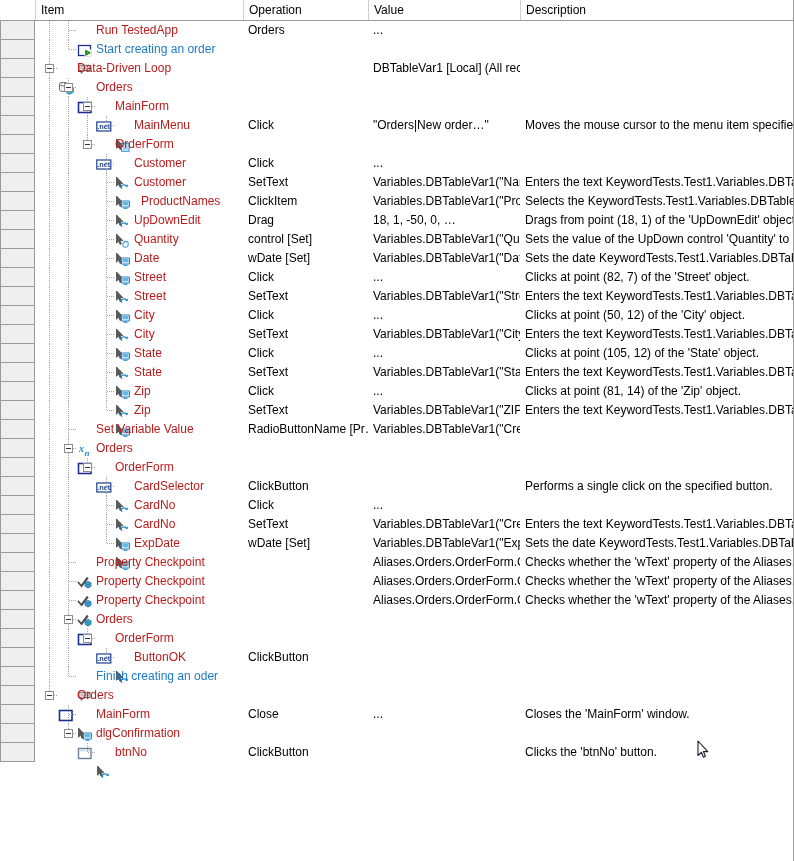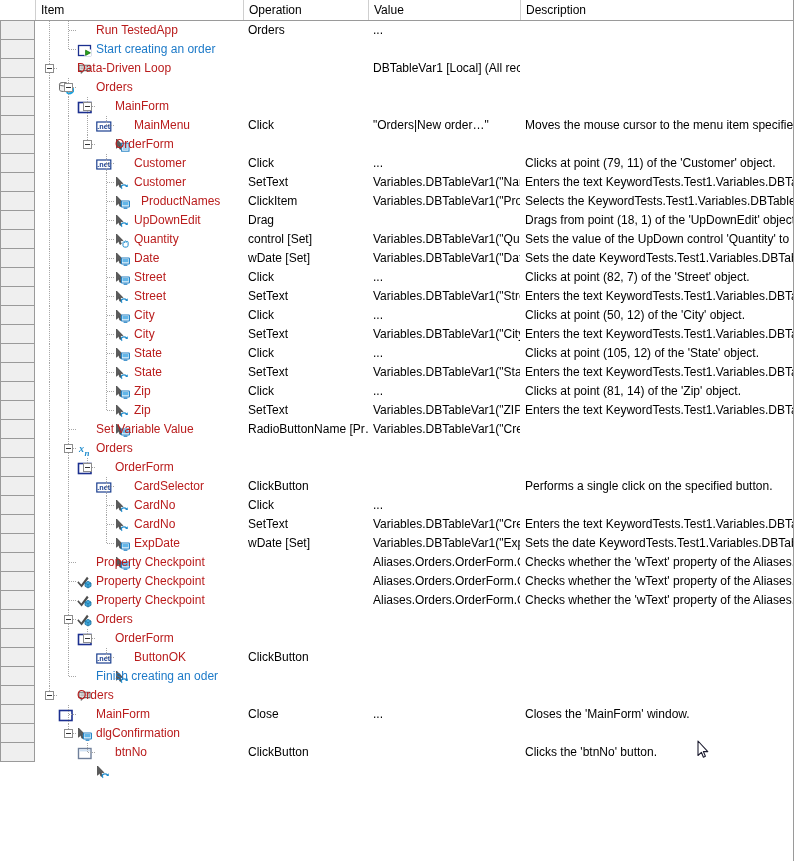--- a/index.html
+++ b/index.html
@@ -326,21 +326,20 @@
         <span class="icon" style="left:80px">
           <svg xmlns="http://www.w3.org/2000/svg" width="16" height="15" viewBox="0 0 16 15">
             <path d="M1.5,1 L1.5,10.2 L3.7,8.1 L5.0,11.4 L6.3,10.8 L5.0,7.6 L7.9,7.6 Z" fill="#5b5b5b" stroke="#3a3a3a" stroke-width="0.7" stroke-linejoin="round"></path>
             <path d="M7.2,12.6 a2.7,2.1 0 1,1 4.4,-1.6" fill="none" stroke="#1f8ccd" stroke-width="1.3"></path>
             <path d="M12.6,8.3 l0.3,2.8 l-2.6,-0.6 z" fill="#1f8ccd"></path>
           </svg>
         </span>
         <span class="label norm" style="left:99px">Customer</span>
         <span class="cell c-op">Click</span>
         <span class="cell c-val">...</span>
-        <span class="cell c-desc">Clicks at point (79, 11) of the 'Customer' object.</span>
       </div>
       <div class="row">
         <span class="vline" style="left:14px"></span>
         <span class="vline" style="left:33px"></span>
         <span class="vline" style="left:71px"></span>
         <span class="hline" style="left:72px;width:7px"></span>
         <span class="icon" style="left:80px">
           <svg xmlns="http://www.w3.org/2000/svg" width="16" height="15" viewBox="0 0 16 15">
             <path d="M1.5,1 L1.5,10.2 L3.7,8.1 L5.0,11.4 L6.3,10.8 L5.0,7.6 L7.9,7.6 Z" fill="#5b5b5b" stroke="#3a3a3a" stroke-width="0.7" stroke-linejoin="round"></path>
             <rect x="6.4" y="6.0" width="8.0" height="6.0" rx="0.6" fill="#ffffff" stroke="#1f7fc4" stroke-width="1.1"></rect>
@@ -376,20 +375,21 @@
         <span class="vline" style="left:71px"></span>
         <span class="hline" style="left:72px;width:7px"></span>
         <span class="icon" style="left:80px">
           <svg xmlns="http://www.w3.org/2000/svg" width="16" height="15" viewBox="0 0 16 15">
             <path d="M1.5,1 L1.5,10.2 L3.7,8.1 L5.0,11.4 L6.3,10.8 L5.0,7.6 L7.9,7.6 Z" fill="#5b5b5b" stroke="#3a3a3a" stroke-width="0.7" stroke-linejoin="round"></path>
             <path d="M8.0,12.8 v-3.1 a0.85,0.85 0 0,1 1.7,0 v-0.9 a0.85,0.85 0 0,1 1.7,0 v0.5 a0.85,0.85 0 0,1 1.7,0 v3.0 a1.8,1.8 0 0,1 -1.8,1.8 h-1.6 a1.7,1.7 0 0,1 -1.7,-1.3 z" fill="#ffffff" stroke="#1f8ccd" stroke-width="1"></path>
           </svg>
         </span>
         <span class="label norm" style="left:99px">UpDownEdit</span>
         <span class="cell c-op">Drag</span>
+        <span class="cell c-val">18, 1, -50, 0, …</span>
         <span class="cell c-desc">Drags from point (18, 1) of the 'UpDownEdit' object t…</span>
       </div>
       <div class="row">
         <span class="vline" style="left:14px"></span>
         <span class="vline" style="left:33px"></span>
         <span class="vline" style="left:71px"></span>
         <span class="hline" style="left:72px;width:7px"></span>
         <span class="icon" style="left:80px">
           <svg xmlns="http://www.w3.org/2000/svg" width="16" height="15" viewBox="0 0 16 15">
             <path d="M1.5,1 L1.5,10.2 L3.7,8.1 L5.0,11.4 L6.3,10.8 L5.0,7.6 L7.9,7.6 Z" fill="#5b5b5b" stroke="#3a3a3a" stroke-width="0.7" stroke-linejoin="round"></path>

